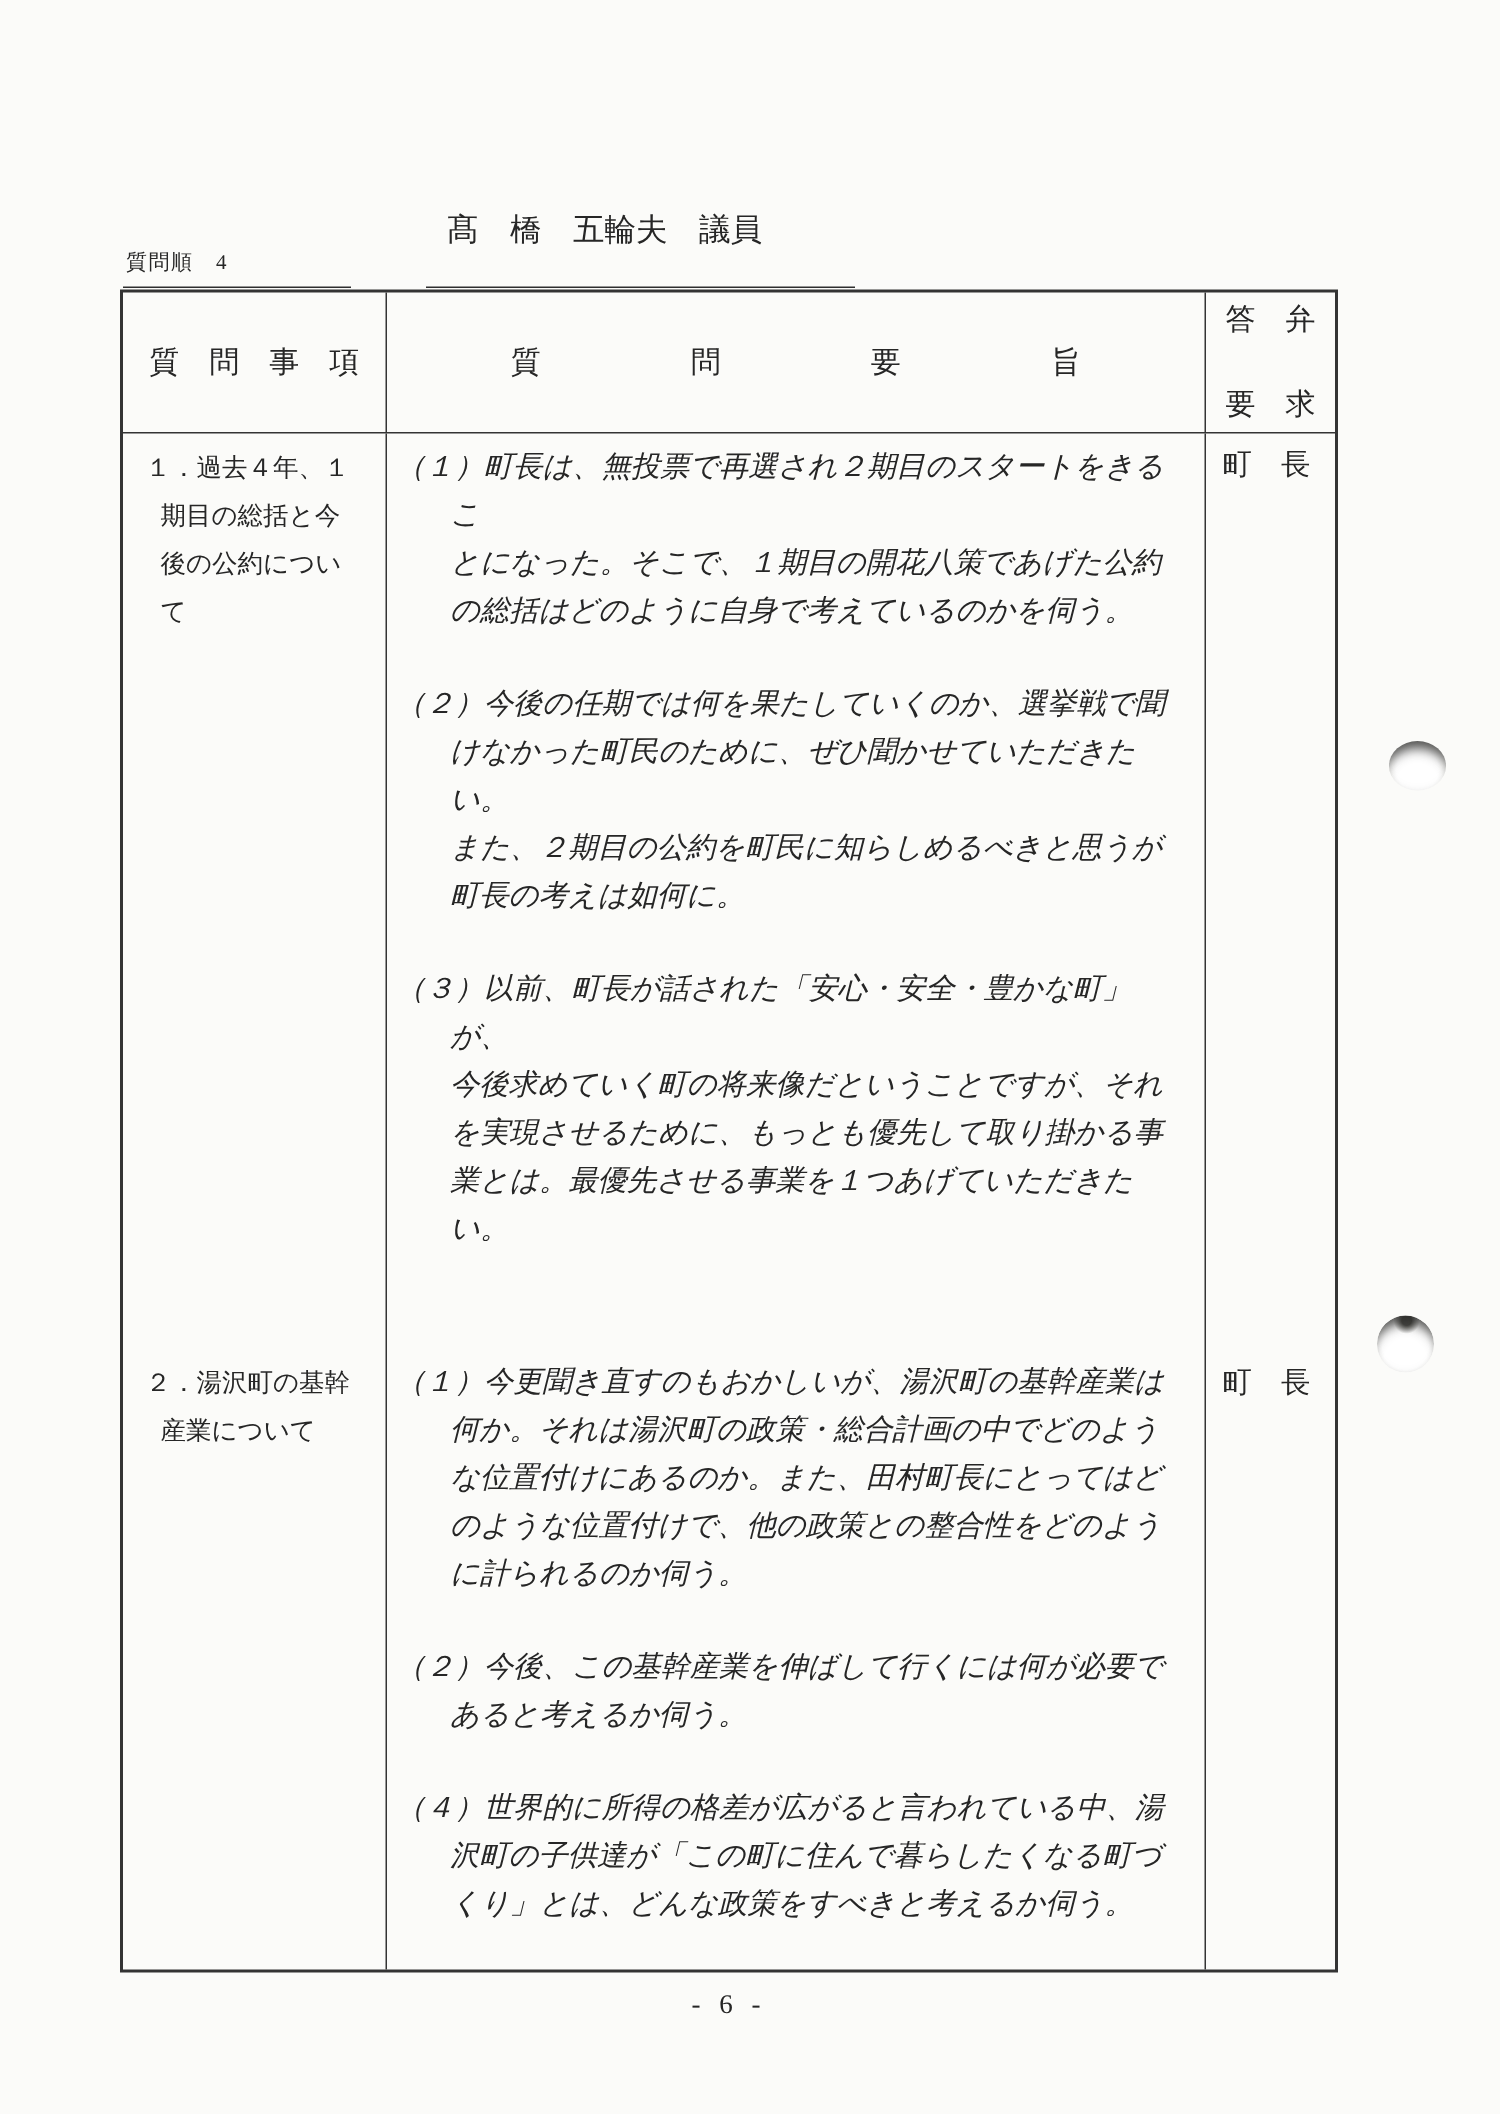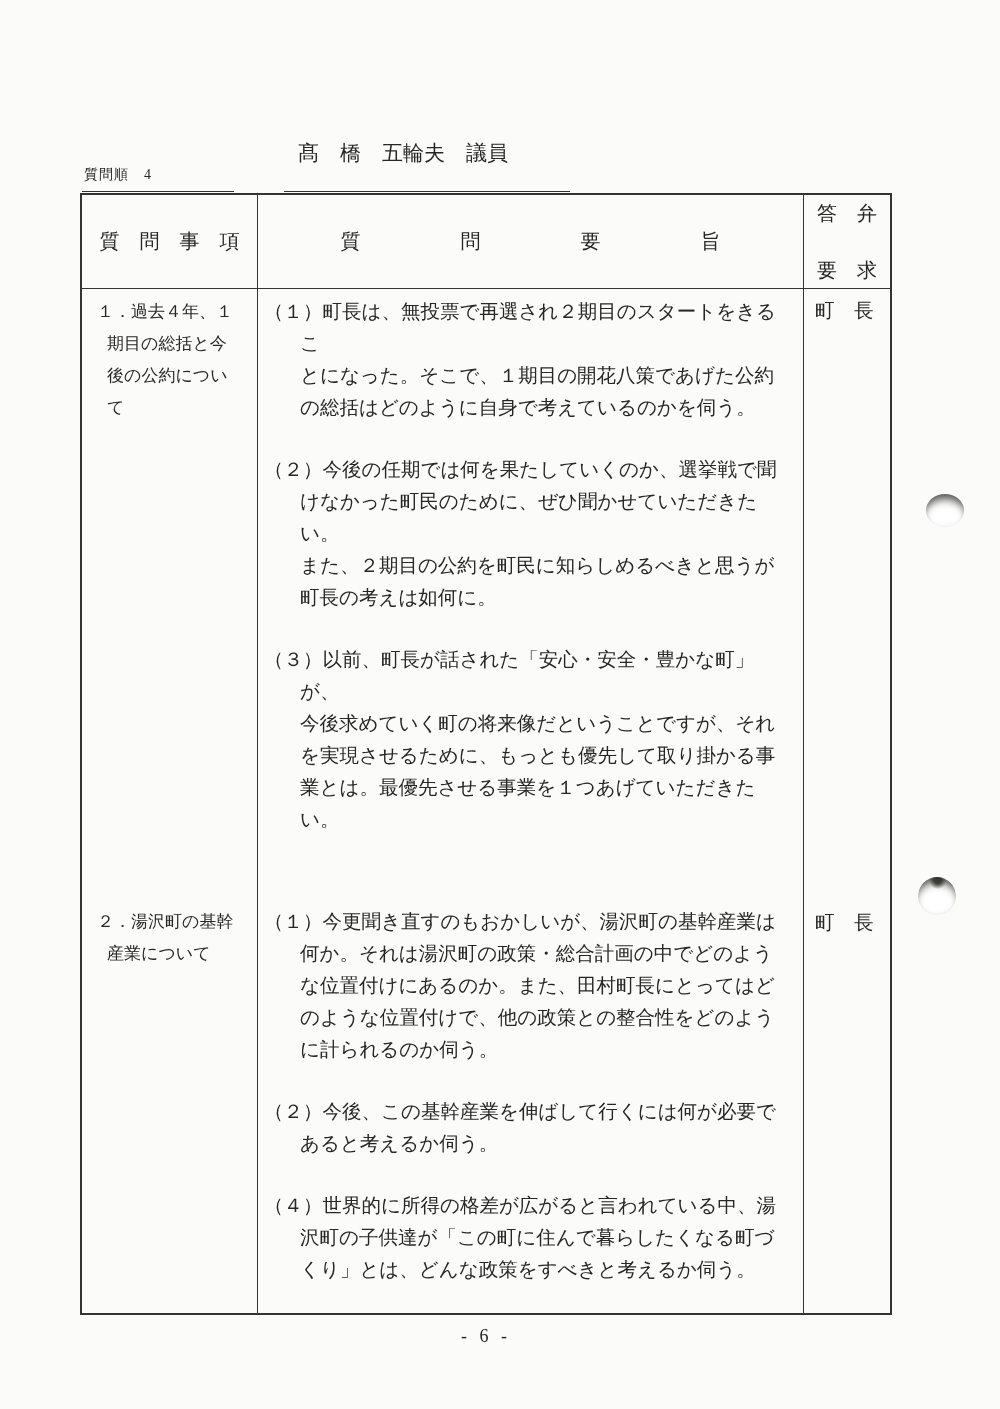--- a/index.html
+++ b/index.html
@@ -44,21 +44,21 @@
   }
   .cell{box-sizing:border-box;}
   .c-item,.c-sum{border-right:1.5px solid #343434;}
   .r0{padding-top:7px;}
   .r1{padding-top:70px;}
   .c-item{
     font-size:17px;line-height:32px;white-space:pre-line;
     padding-left:15px;padding-right:4px;text-indent:-10px;
   }
   .c-item .inner{display:block;padding-left:10px;text-indent:-10px;white-space:pre-line;}
-  .c-sum{padding-left:6px;padding-right:15px;}
+  .c-sum{padding-left:6px;padding-right:15px;font-style:italic;}
   .para{
     margin:30px 0 0 0;font-size:19.5px;line-height:32px;
     white-space:pre-line;padding-left:36px;text-indent:-36px;
   }
   .para:first-child{margin-top:0;}
   .c-req{
     font-size:19.5px;line-height:30px;padding-left:11px;white-space:pre;
   }
   .r1.c-req{padding-top:72px;}
   

